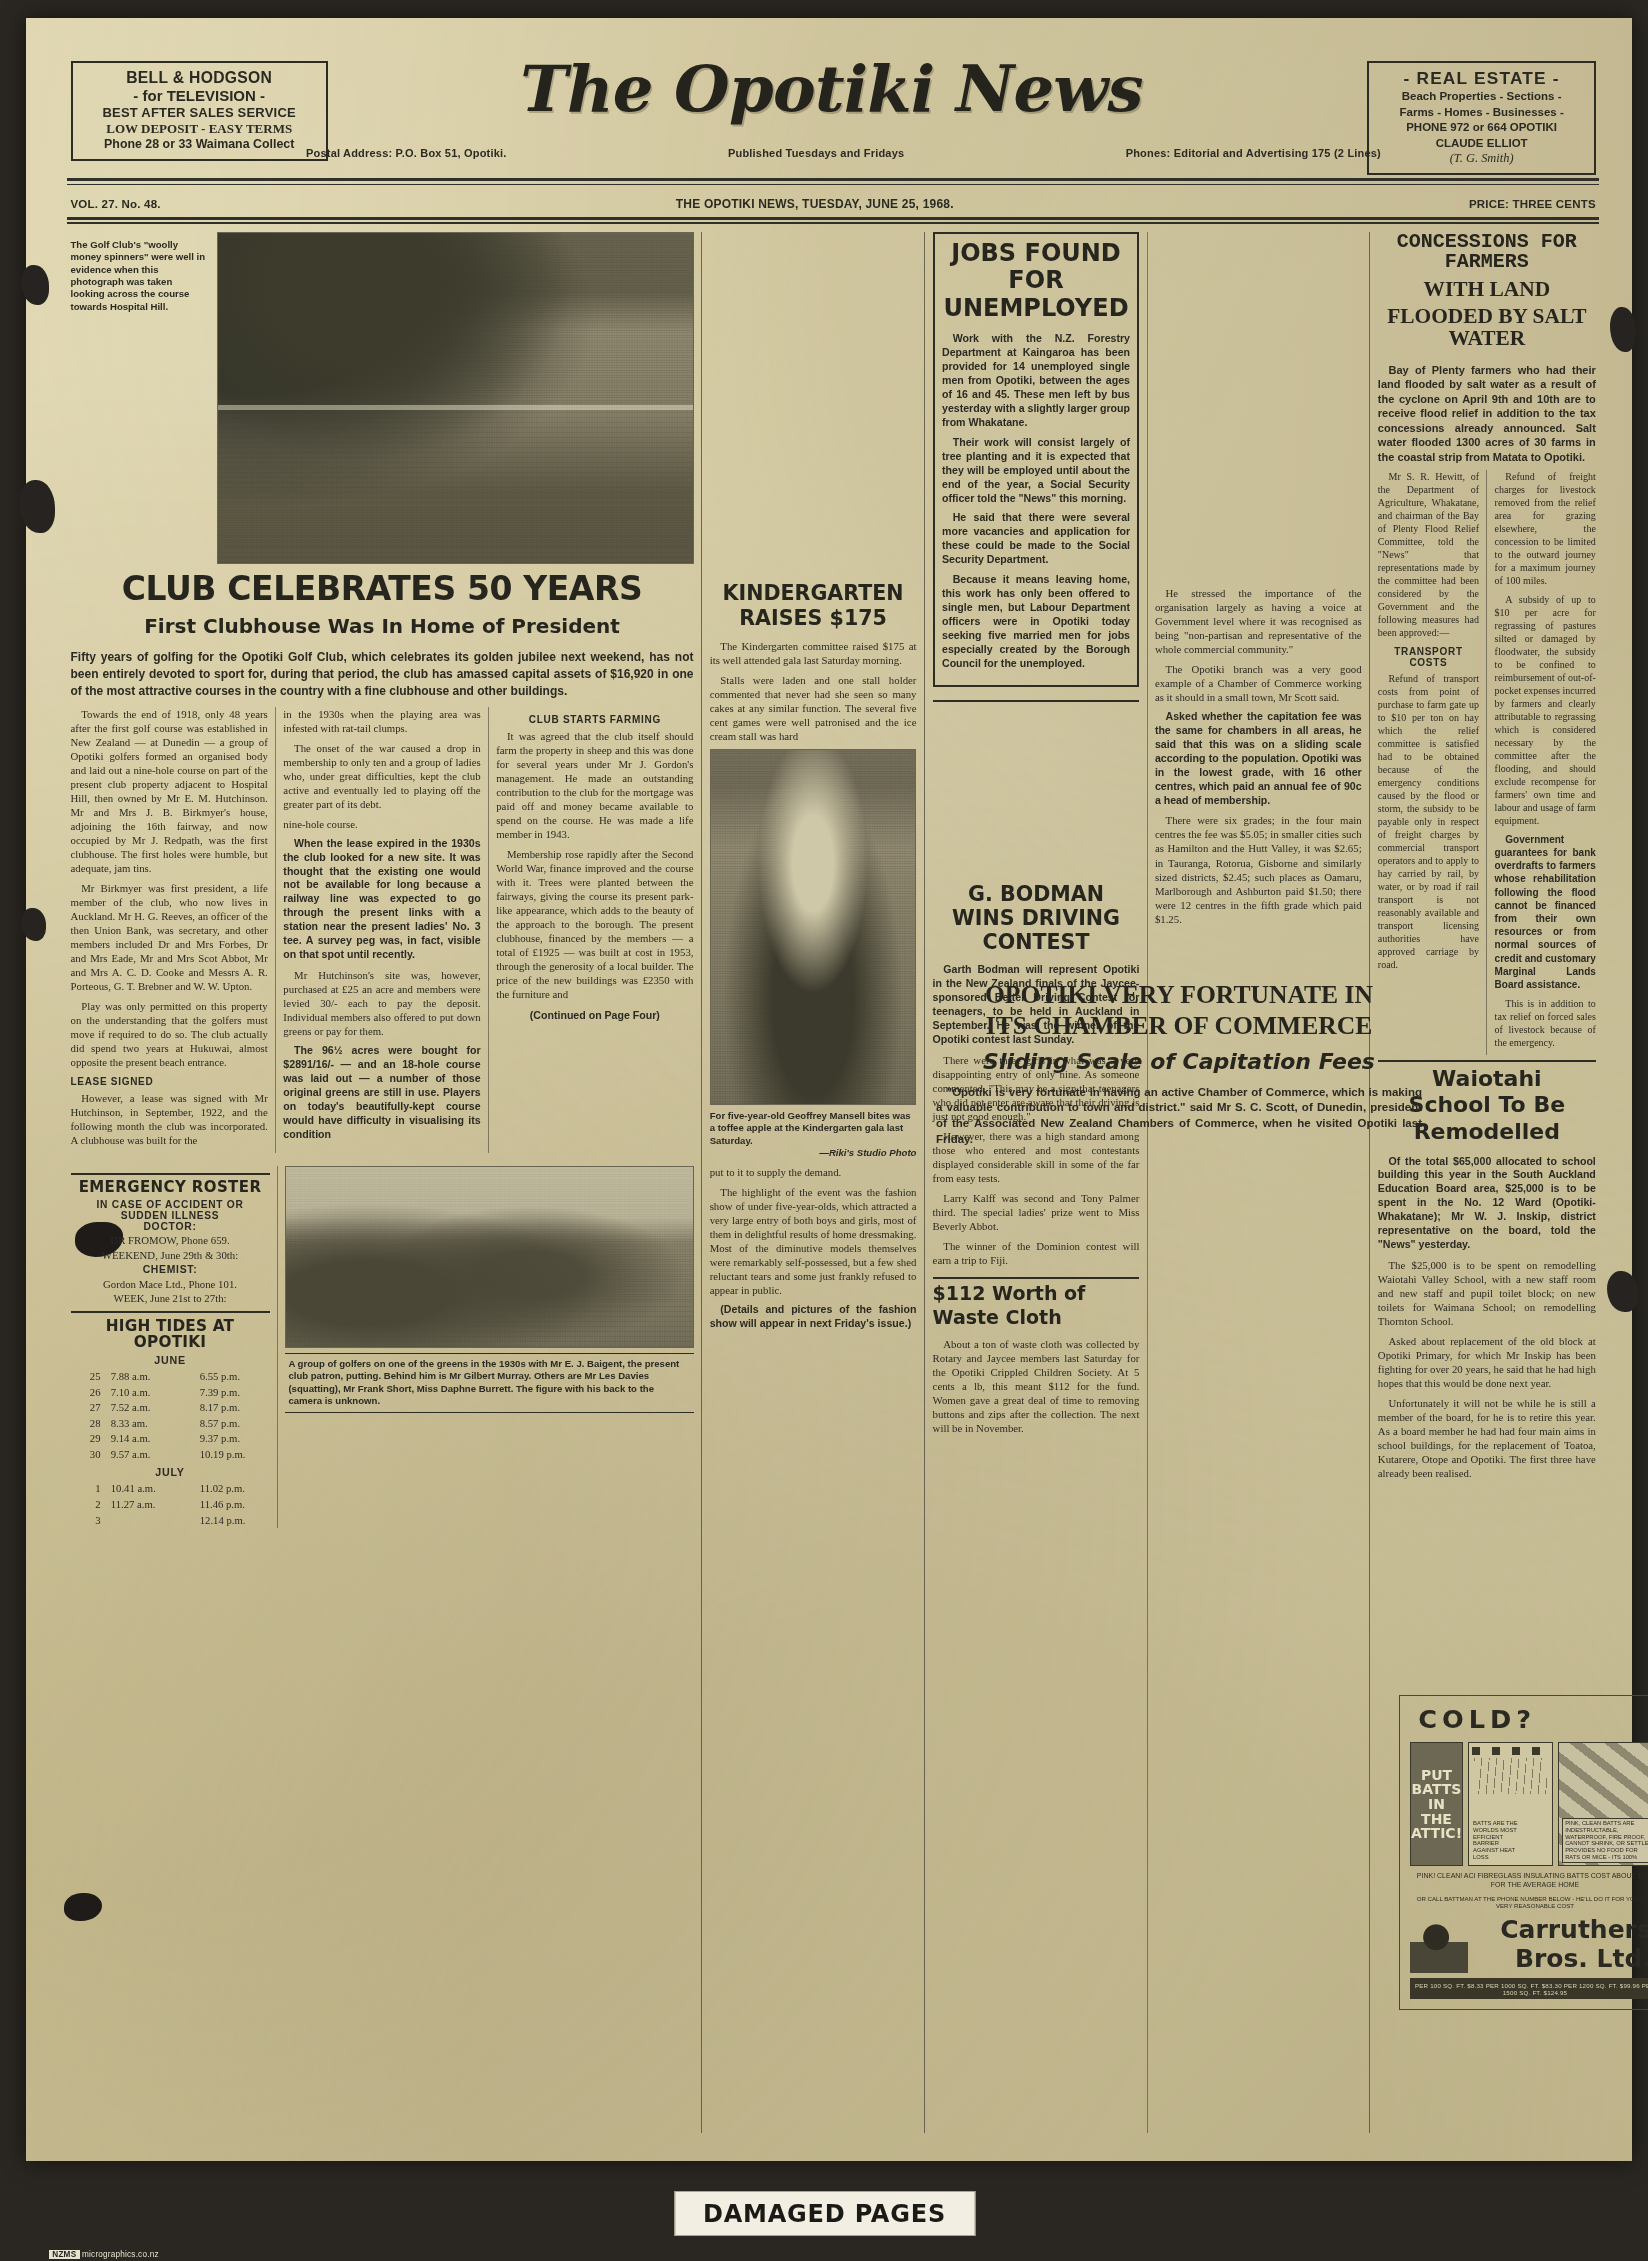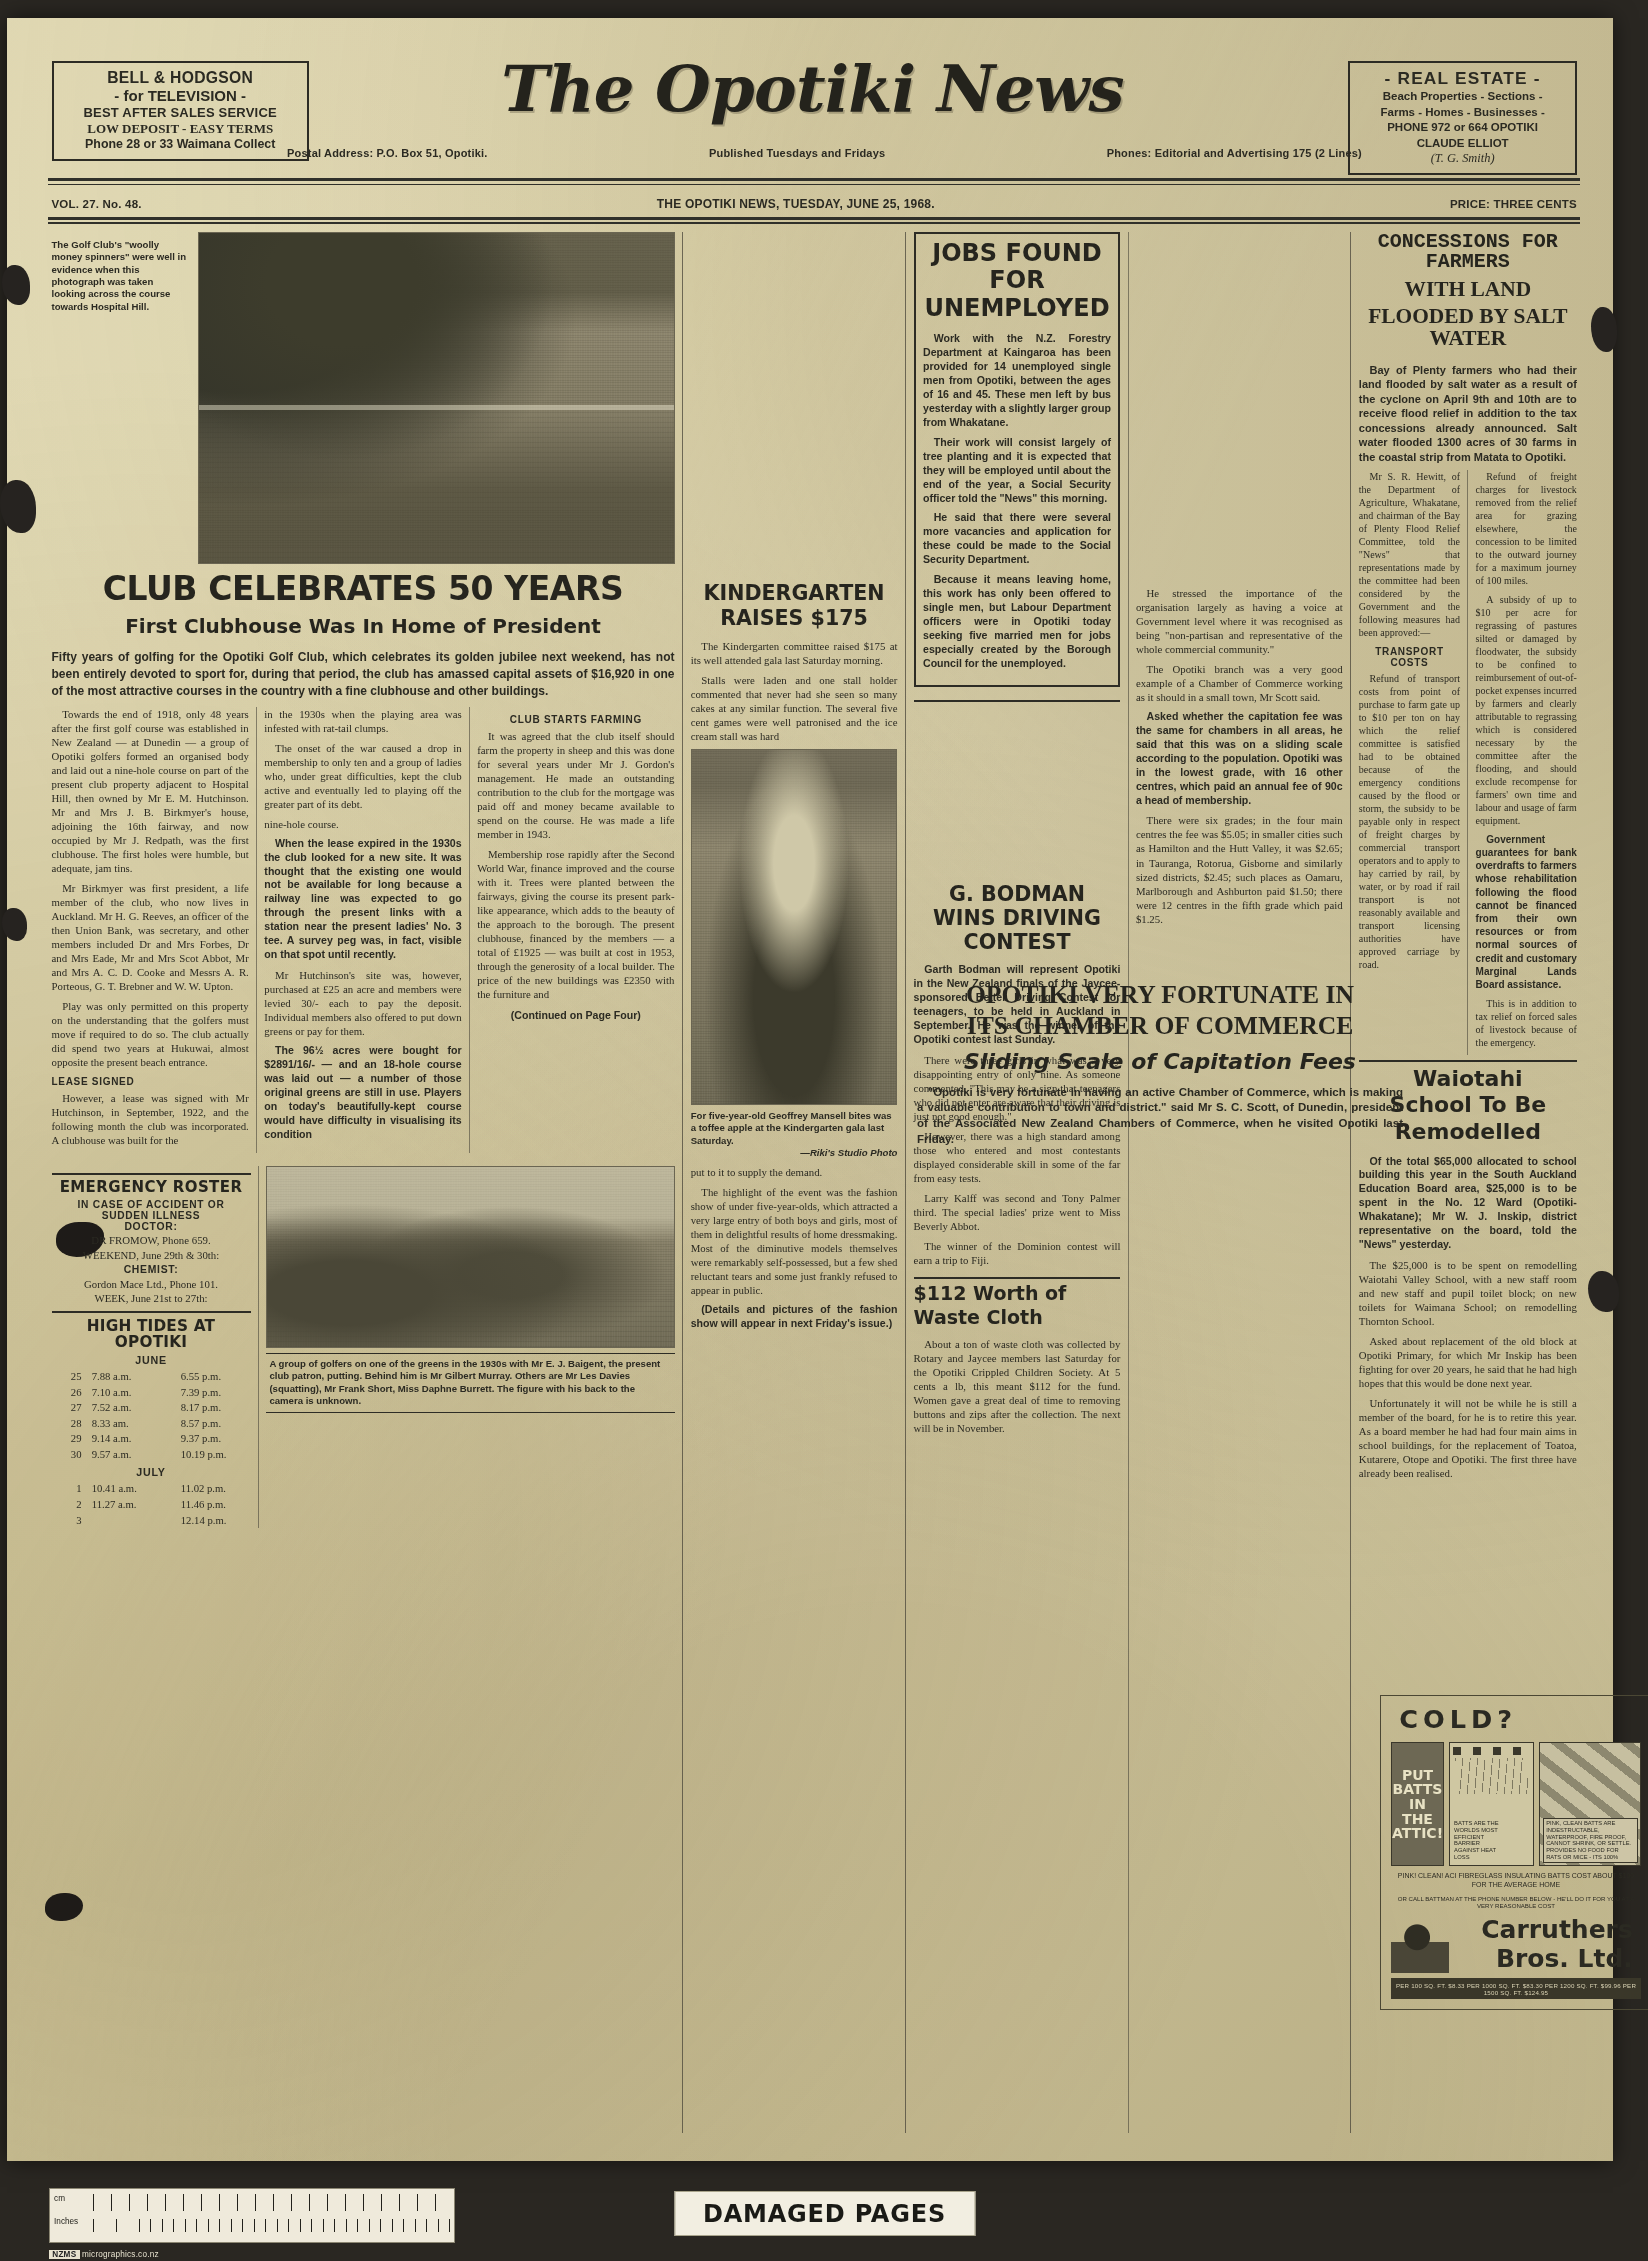--- a/index.html
+++ b/index.html
@@ -5,21 +5,21 @@
 <style>
   html,body{margin:0;padding:0;background:#1c1c1c;}
   body{font-family:"Liberation Sans",sans-serif;}
   .scan{
     position:relative;width:1649px;height:2261px;
     background:#2a2722;
     overflow:hidden;
   }
   
   .paper{
-    position:absolute;left:7px;top:18px;width:1606px;height:2143px;
+    position:absolute;left:26px;top:18px;width:1606px;height:2143px;
     background:
       radial-gradient(ellipse at 20% 12%, #e6e0c2 0%, #ddd6b4 40%, #d2caa4 75%, #c8bf97 100%);
     box-shadow:0 0 21.4px rgba(0,0,0,.55);
   }
   .paper:before{
     content:"";position:absolute;inset:0;
     background:
       radial-gradient(circle at 82% 8%, rgba(150,130,80,.18) 0 22%, transparent 60%),
       radial-gradient(circle at 8% 70%, rgba(150,130,80,.16) 0 18%, transparent 55%),
       radial-gradient(circle at 55% 95%, rgba(160,140,90,.20) 0 20%, transparent 60%),
@@ -490,26 +490,20 @@
             <div class="brand" style="flex:1;">Carruthers Bros. Ltd.</div>
           </div>
           <div class="pricebar">PER 100 SQ. FT. $8.33    PER 1000 SQ. FT. $83.30    PER 1200 SQ. FT. $99.96    PER 1500 SQ. FT. $124.95</div>
         </div>
       </div>
 
     </div>
   </div>
 
   <div class="footer">
-    <div class="ruler">
-      <div class="lab" style="top:5px;">cm</div>
-      <div class="lab" style="top:28px;">Inches</div>
-      <div class="ticks" style="top:5px;"></div>
-      <div class="ticks2" style="top:30px;"></div>
-    </div>
     <div class="nzms">
       <b>NZMS</b>
       <span>micrographics.co.nz</span>
     </div>
     <div class="damaged">DAMAGED PAGES</div>
   </div>
 </div>
 
 
 </body></html>

